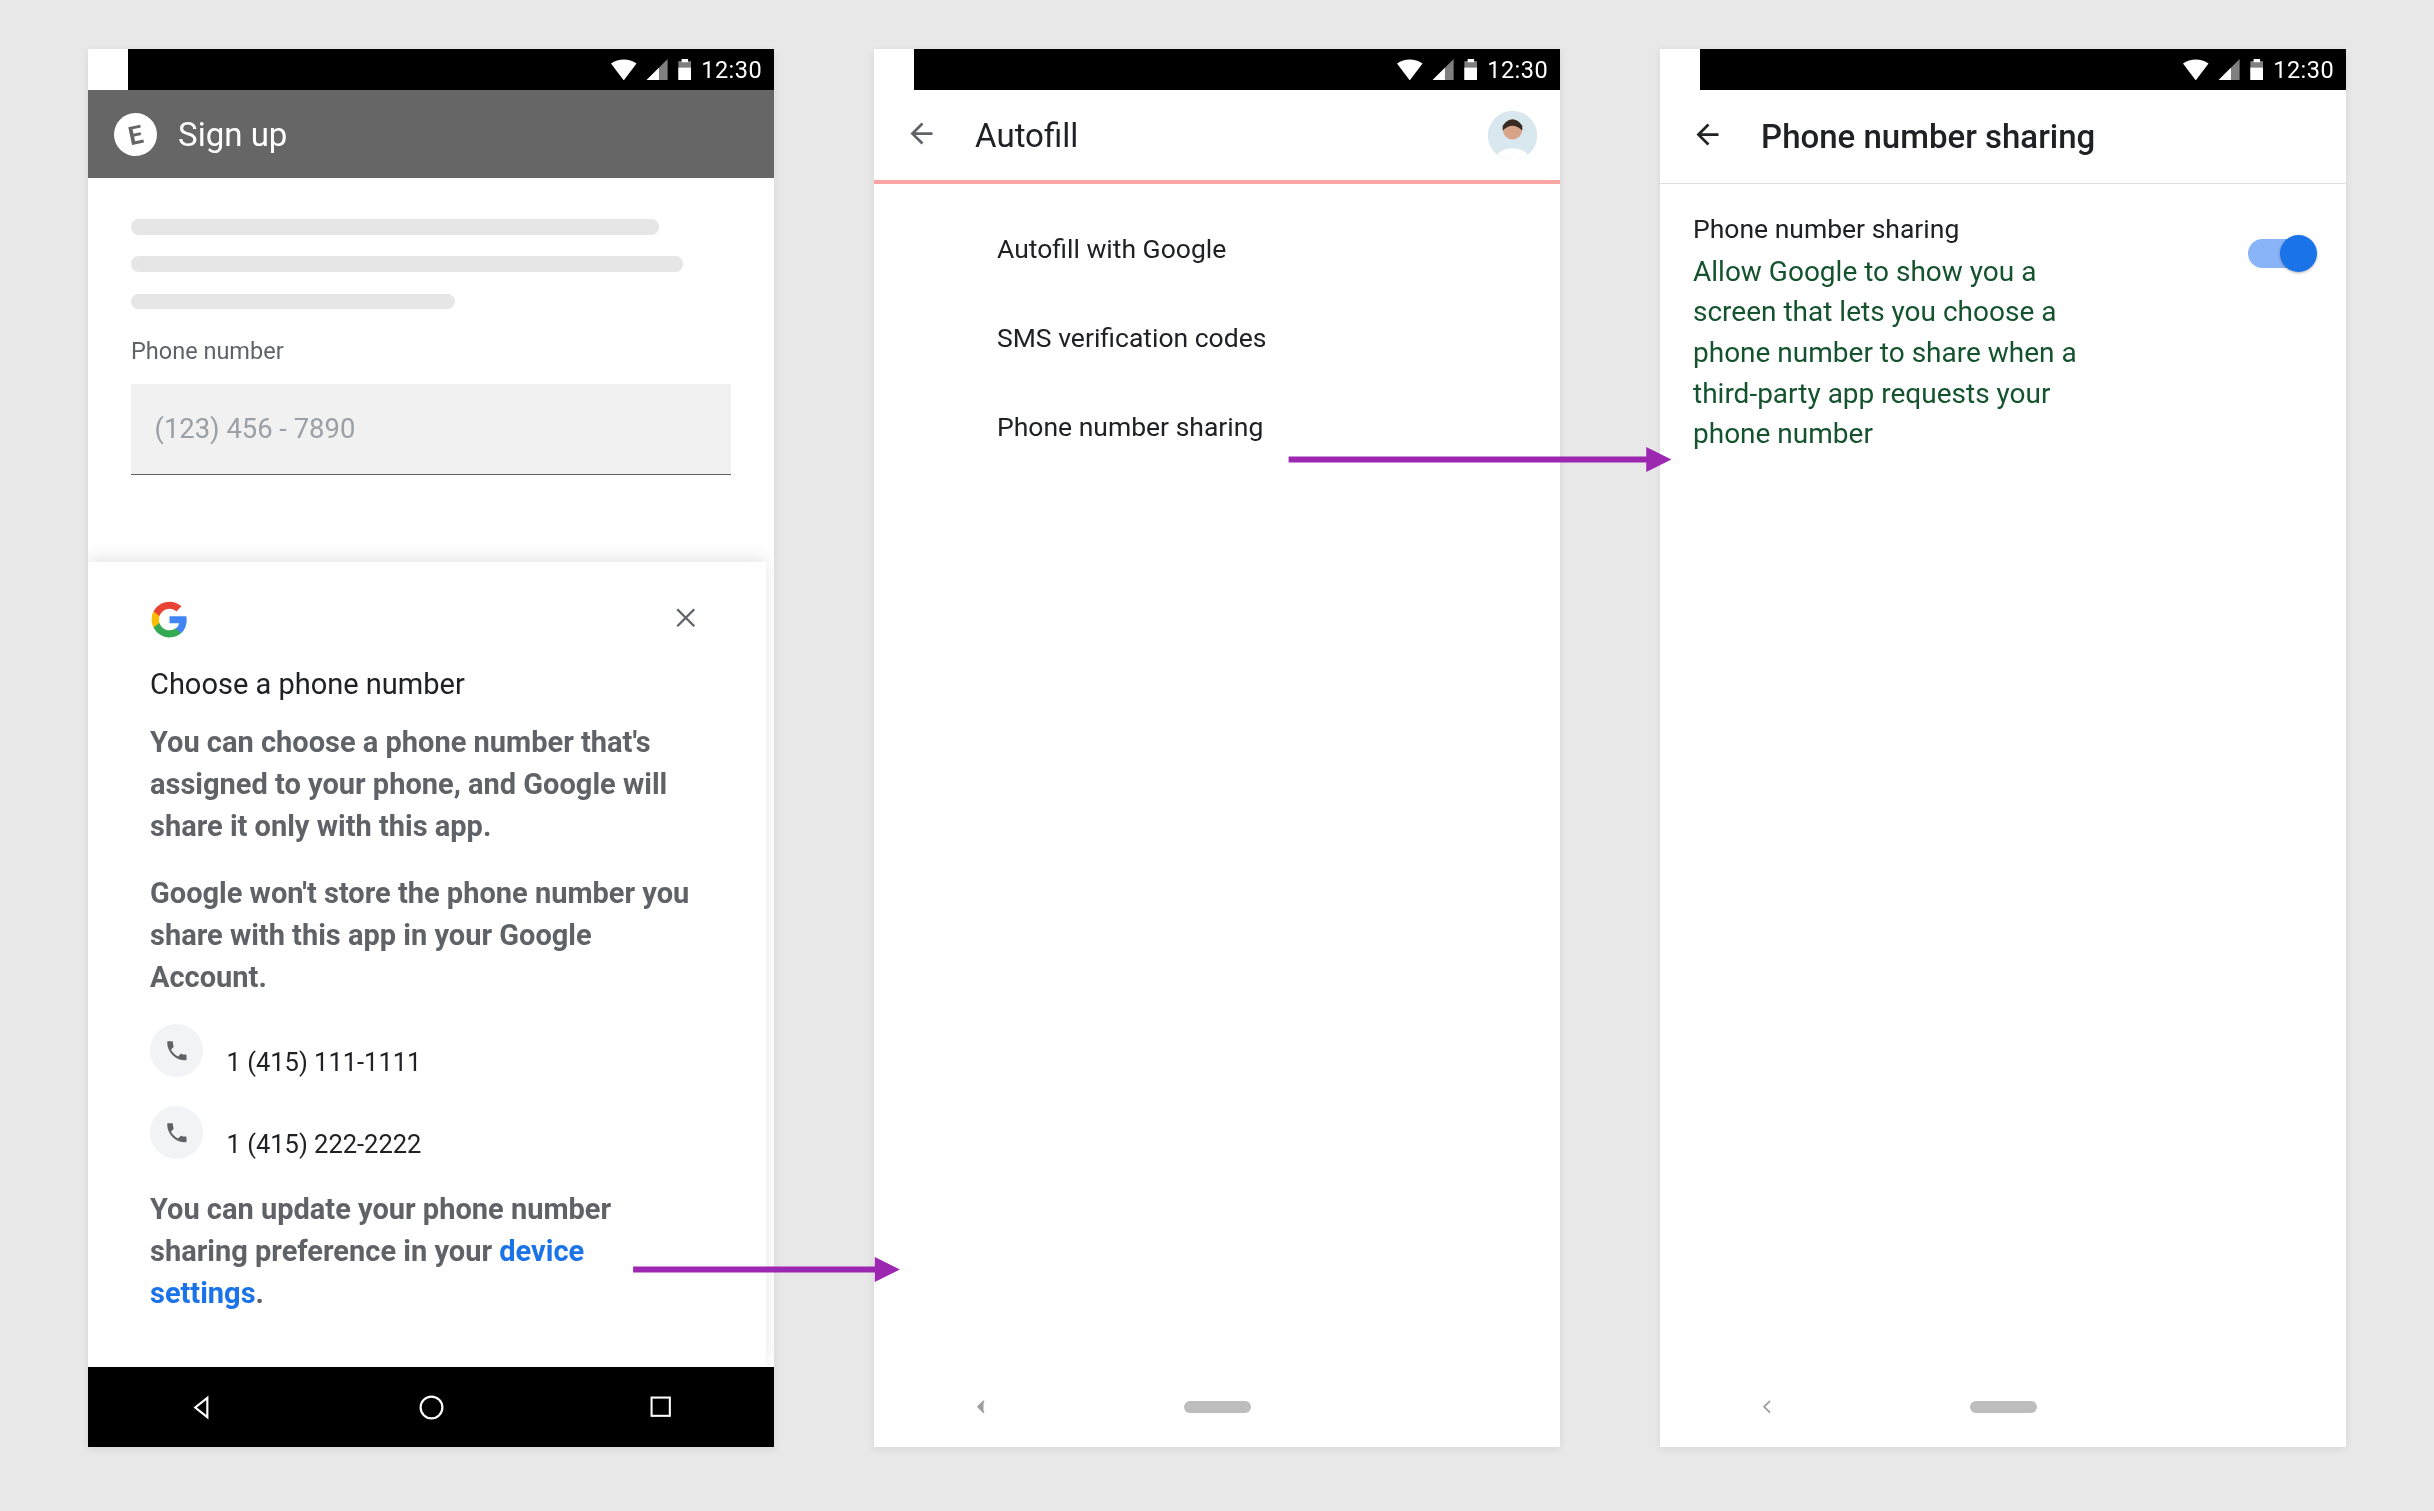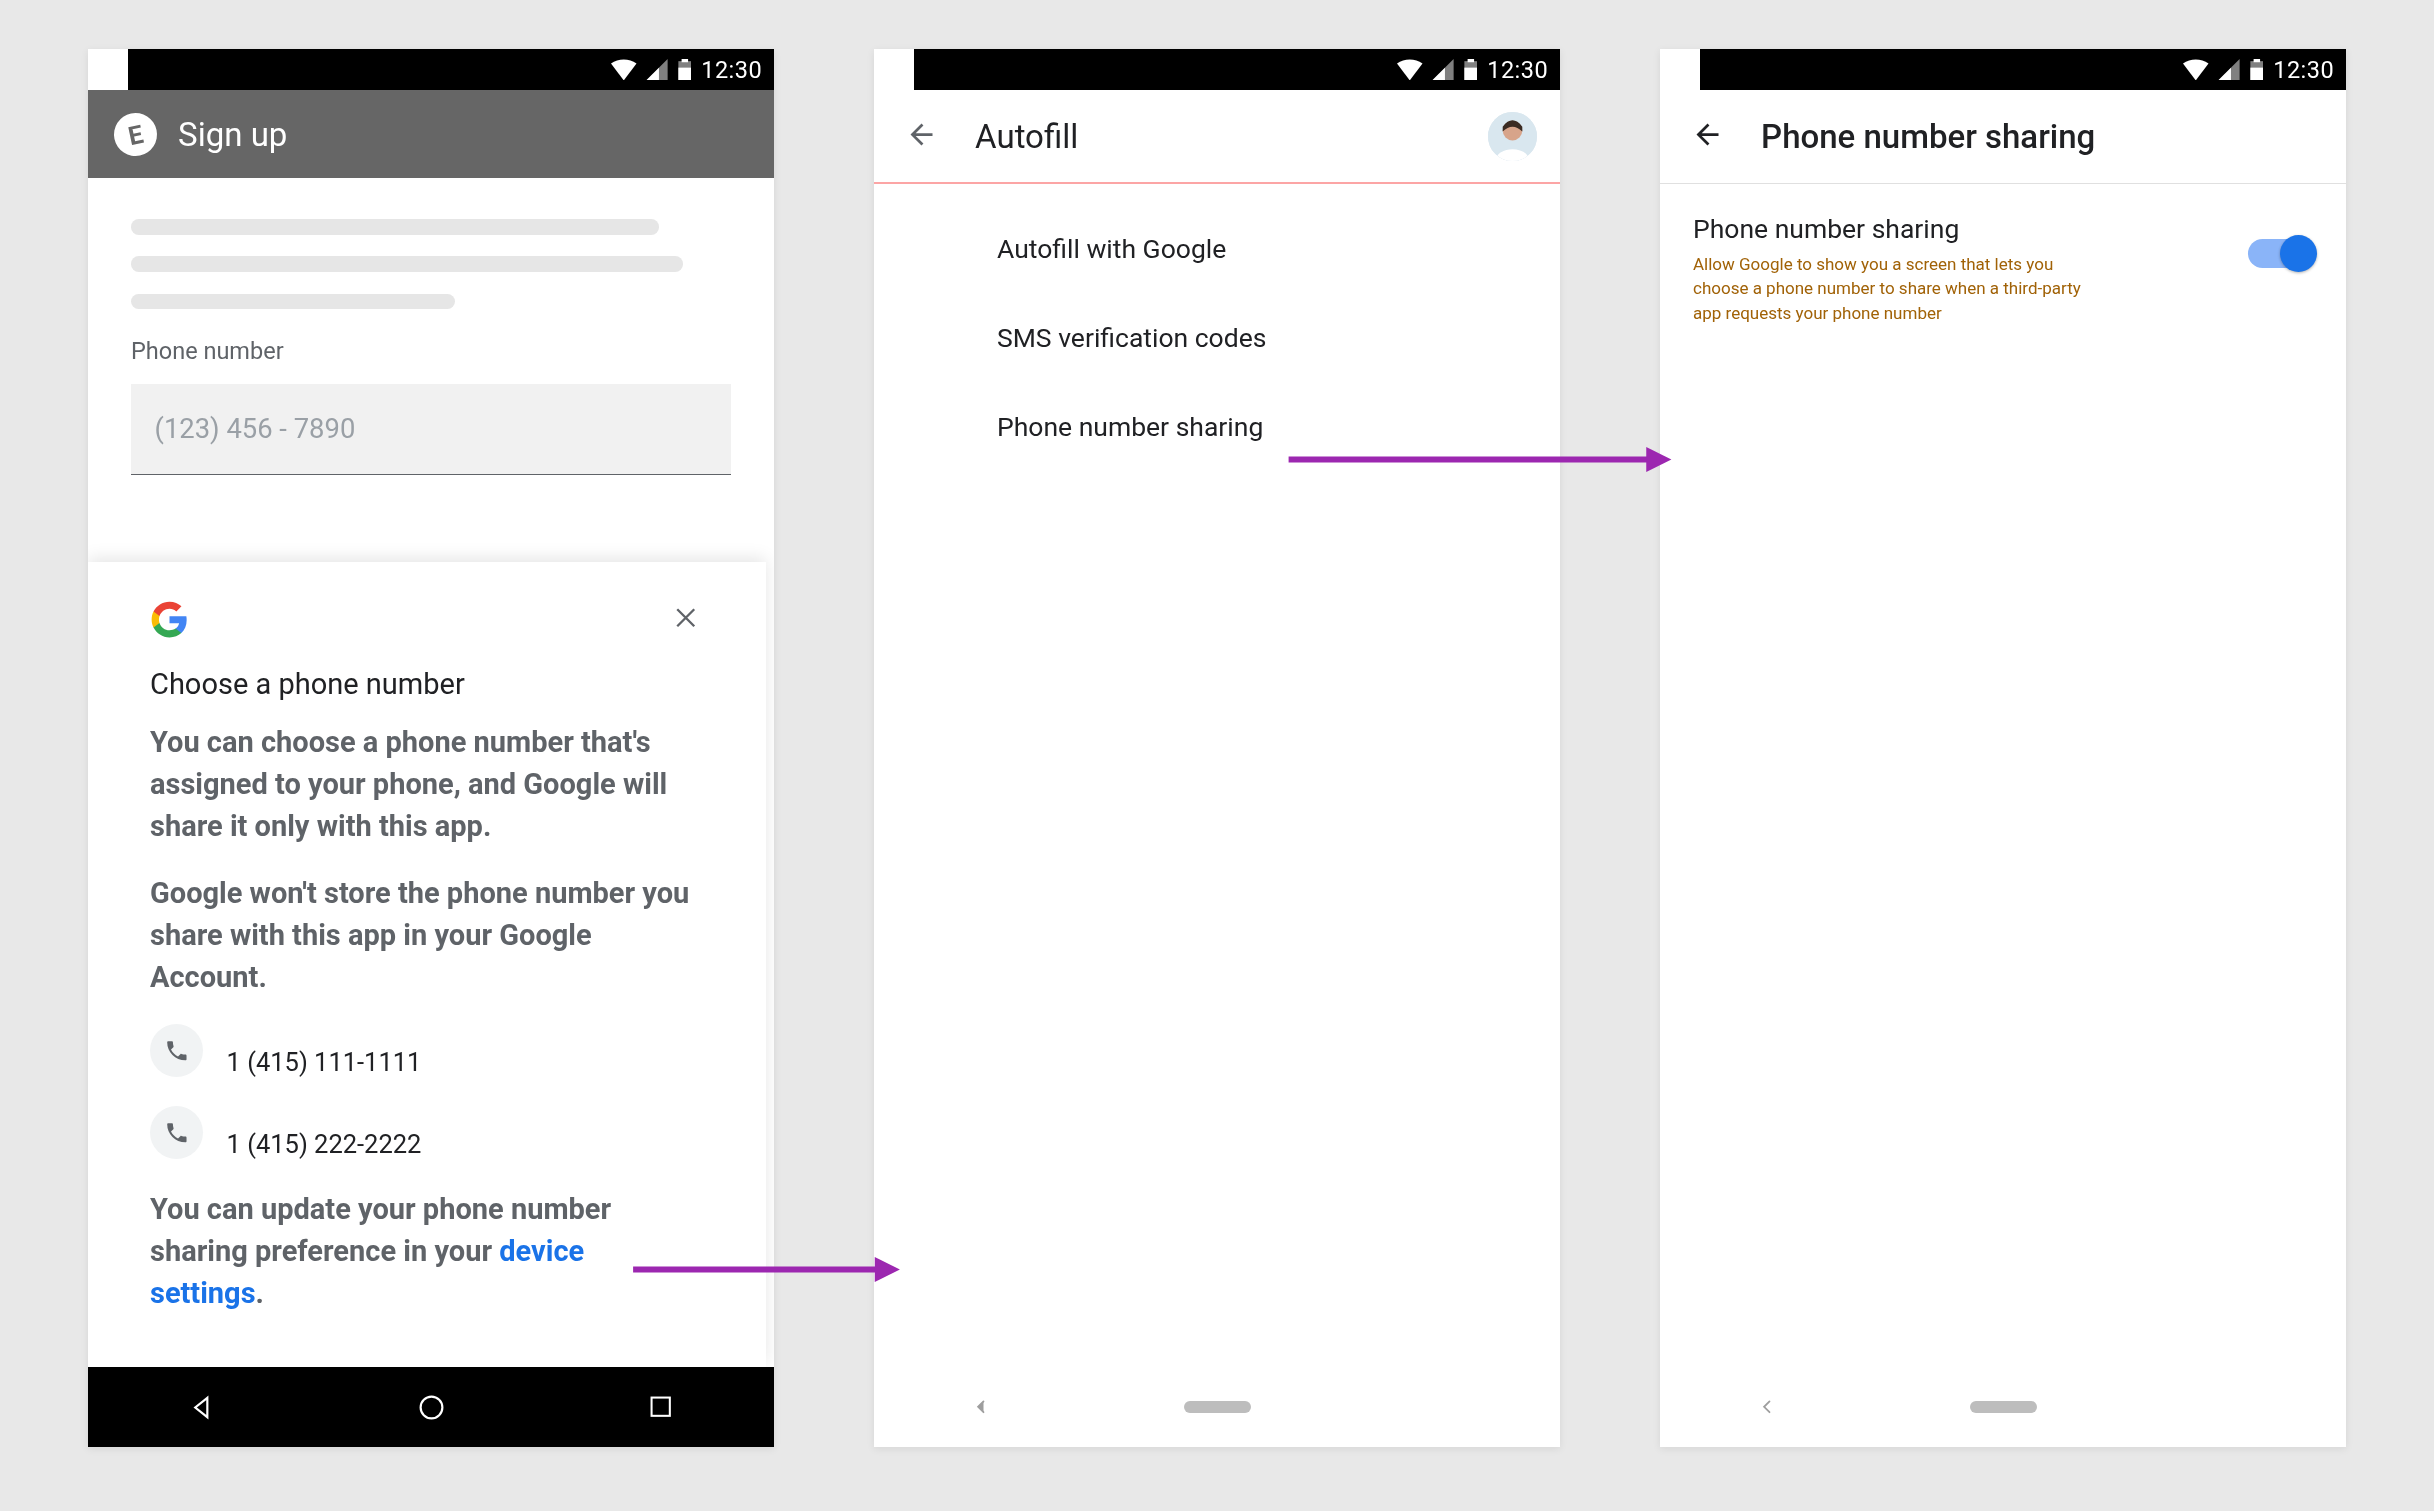--- a/index.html
+++ b/index.html
@@ -96,37 +96,37 @@
   .navbar-light { background:#fff; }
   .pill { width:67px; height:11.8px; border-radius:5.9px; background:#bdbdbd; }
 
   
   .p2-header, .p3-header {
     height:94px;
     display:flex;
     align-items:center;
     padding:0 23.5px;
     gap:29px;
-    border-bottom:2px solid #fca5a5;
+    border-bottom:4px solid #fca5a5;
   }
   .p3-header { border-bottom:1px solid #e0e0e0; }
   .back-arrow { padding:7.8px; cursor:pointer;}
   .hdr-title { font-size:33px; color:#202124; }
   .hdr-title.bold { font-weight:500; }
   .avatar { width:49px; height:49px; border-radius:50%; background:#dde7ee; margin-left:auto; overflow:hidden;}
   .avatar svg{width:100%;height:100%;}
   
   .menu-list { padding: 19.6px 0 0 123px; }
   .menu-item { font-size:26.5px; color:#202124; padding: 29px 33px 29px 0; cursor:pointer;}
   
   
   .p3-card { padding: 29px 33px; display:flex; align-items:flex-start; gap:27.4px;}
   .p3-card .txt { flex:1; }
   .p3-card .ttl { font-size:26.5px; color:#202124; margin-bottom:7.8px;}
-  .p3-card .desc{ font-size:17px; color:#a16207; line-height:1.45; max-width:392px;}
+  .p3-card .desc{ font-size:28px; color:#14532d; line-height:1.45; max-width:392px;}
   .switch {
     width:65px; height:29px; border-radius:14.7px; background:#8ab4f8; position:relative; margin-top:25.5px; flex-shrink:0;
   }
   .switch::after{
     content:""; position:absolute; right:-3.9px; top:-3.9px;
     width:37px; height:37px; border-radius:50%; background:#1a73e8;
     box-shadow:0 1px 2.9px rgba(0,0,0,.3);
   }
 
   

